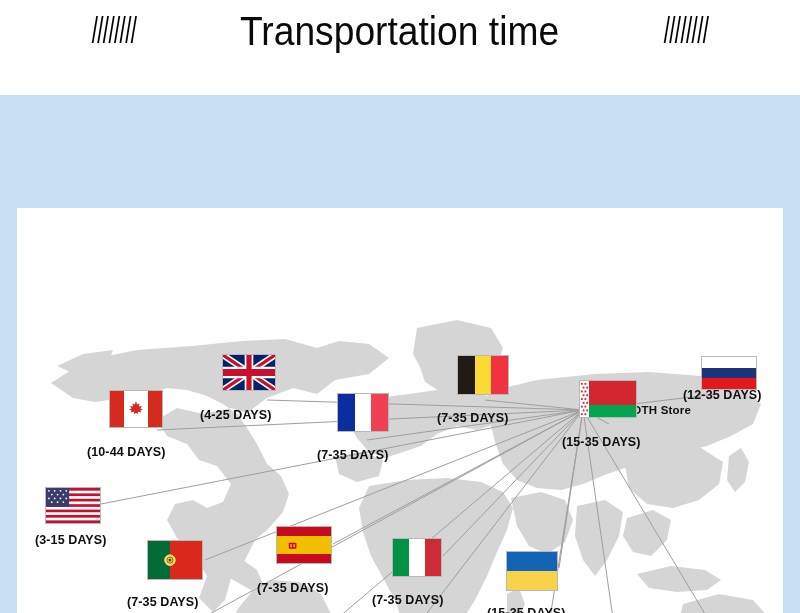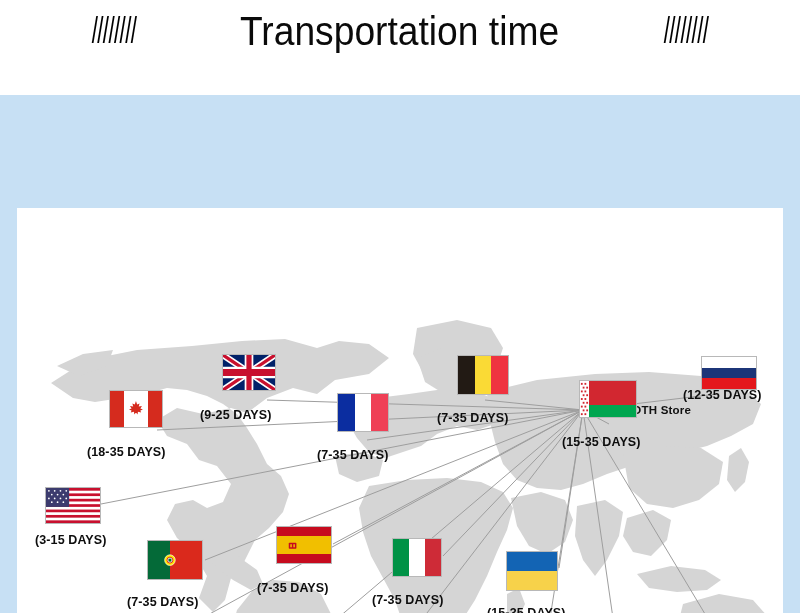--- a/index.html
+++ b/index.html
@@ -173,32 +173,32 @@
       <div class="fl-stripes-v">
         <div style="width:27%;background:#d52b1e;"></div>
         <div style="width:46%;background:#ffffff;position:relative;">
           <svg viewBox="0 0 24 24" width="100%" height="100%">
               <path d="M12 4 L13.2 7.6 L15.6 6.6 L14.8 9.6 L18 9 L16.4 11.4 L19 12.4 L16.4 13.6 L17.2 15.4 L14 14.8 L13.6 17.6 L12.4 16 L11.6 16 L10.4 17.6 L10 14.8 L6.8 15.4 L7.6 13.6 L5 12.4 L7.6 11.4 L6 9 L9.2 9.6 L8.4 6.6 L10.8 7.6 Z" fill="#d52b1e"></path>
             </svg>
         </div>
         <div style="width:27%;background:#d52b1e;"></div>
       </div>
     </div>
-    <div class="lbl" style="left:70px;top:237px;">(18-35 DAYS)</div>
+    <div class="lbl" style="left:70px;top:237px;">(10-44 DAYS)</div>
 
     <div class="flag" style="left:205px;top:146px;width:54px;height:37px;">
       <svg viewBox="0 0 60 30" width="100%" height="100%" preserveAspectRatio="none">
         <rect width="60" height="30" fill="#012169"></rect>
         <path d="M0,0 L60,30 M60,0 L0,30" stroke="#fff" stroke-width="6"></path>
         <path d="M0,0 L60,30 M60,0 L0,30" stroke="#C8102E" stroke-width="3"></path>
         <path d="M30,0 V30 M0,15 H60" stroke="#fff" stroke-width="10"></path>
         <path d="M30,0 V30 M0,15 H60" stroke="#C8102E" stroke-width="6"></path>
       </svg>
     </div>
-    <div class="lbl" style="left:183px;top:200px;">(9-25 DAYS)</div>
+    <div class="lbl" style="left:183px;top:200px;">(4-25 DAYS)</div>
 
     <div class="flag" style="left:320px;top:185px;width:52px;height:39px;">
       <div class="fl-stripes-v">
         <div style="width:33.4%;background:#0b2da0;"></div>
         <div style="width:33.3%;background:#ffffff;"></div>
         <div style="width:33.3%;background:#ef4056;"></div>
       </div>
     </div>
     <div class="lbl" style="left:300px;top:240px;">(7-35 DAYS)</div>
 

